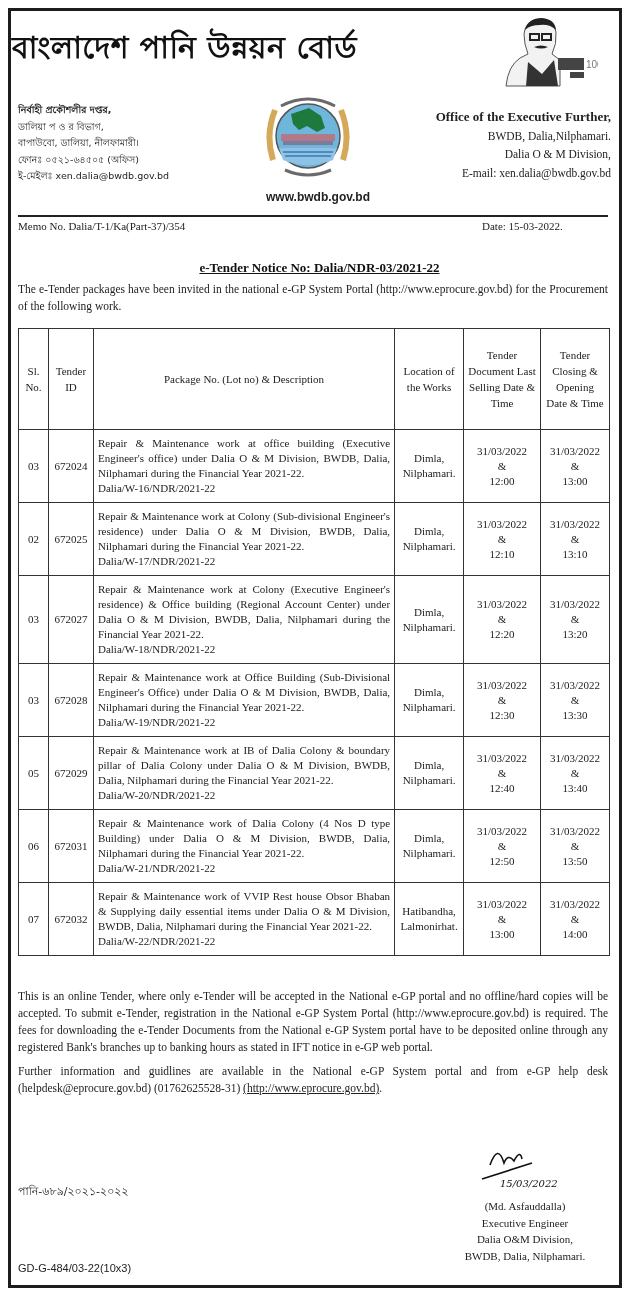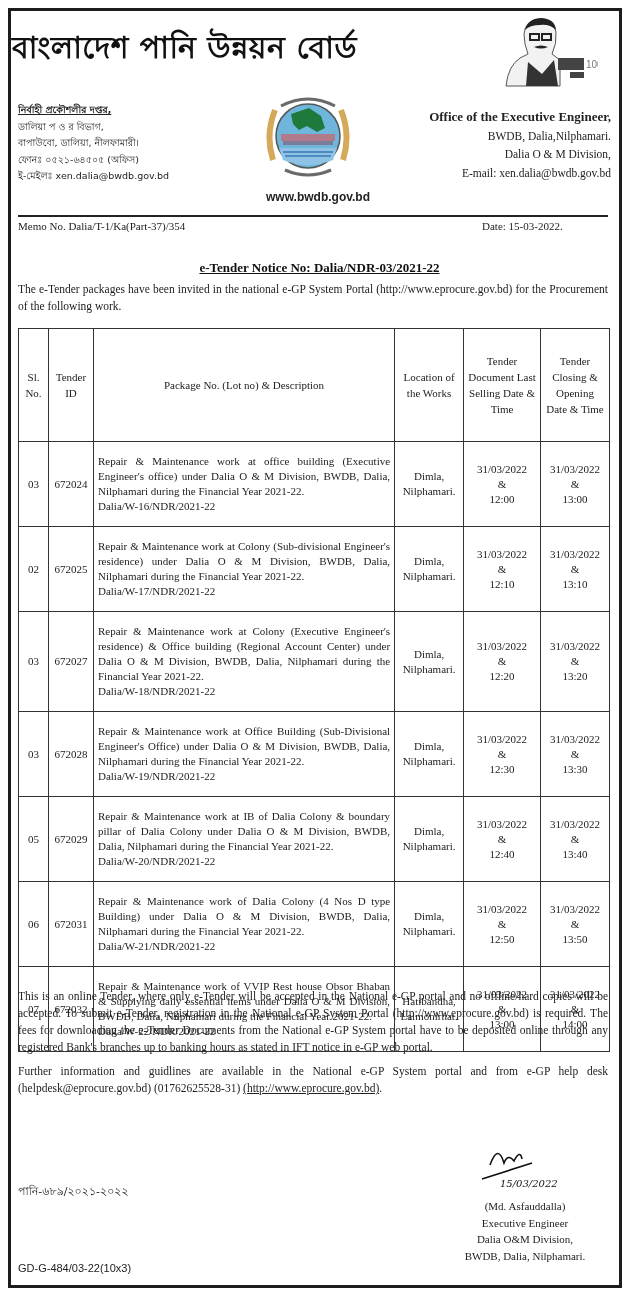--- a/index.html
+++ b/index.html
@@ -4,34 +4,34 @@
 <style>
   html, body { margin:0; padding:0; background:#ffffff; }
   body { width:639px; height:1309px; position:relative; overflow:hidden;
          font-family:"Liberation Serif", serif; color:#1a1a1a; }
   .frame { position:absolute; left:8px; top:8px; width:614px; height:1280px;
            border:3px solid #1c1c1c; box-sizing:border-box; background:#fff; }
   .bn-title { position:absolute; left:12px; top:24px; width:560px; text-align:left;
               font-family:"DejaVu Sans", sans-serif; font-size:30px; font-weight:bold; letter-spacing:0.5px; color:#111; }
   .portrait { position:absolute; left:498px; top:14px; width:100px; height:74px; }
   .left-block { position:absolute; left:18px; top:102px; font-family:"DejaVu Sans", sans-serif; font-size:9.5px; line-height:16.5px; color:#222; }
-  .left-block .bold { font-weight:bold;text-decoration:underline; }
+  .left-block .bold { font-weight:bold; }
   .logo-wrap { position:absolute; left:253px; top:90px; width:110px; text-align:center; }
   .site { position:absolute; left:250px; top:190px; width:120px; text-align:right;
           font-family:"Liberation Sans", sans-serif; font-size:12px; font-weight:bold; color:#222; }
   .right-block { position:absolute; right:28px; top:108px; text-align:right; font-size:11.5px; line-height:18.5px; color:#222; }
   .right-block .head { font-weight:bold; font-size:13px; }
   .rule { position:absolute; left:18px; width:590px; top:215px; border-top:2px solid #222; }
   .memo { position:absolute; left:18px; top:220px; font-size:11px; color:#222; }
   .date { position:absolute; left:482px; top:220px; font-size:11px; color:#222; }
   .notice-title { position:absolute; left:0; width:639px; top:260px; text-align:center; font-weight:bold;
                   font-size:13px; text-decoration:underline; color:#111; }
   .intro { position:absolute; left:18px; width:590px; top:281px; font-size:11.5px; line-height:17px; text-align:justify; color:#222; }
   table.tender { position:absolute; left:18px; top:328px; width:592px; border-collapse:collapse; font-size:11px; color:#222; }
-  table.tender th, table.tender td { border:1px solid #333; padding:12px 4px; vertical-align:middle; }
+  table.tender th, table.tender td { border:1px solid #333; padding:6px 4px; vertical-align:middle; }
   table.tender th { font-weight:normal; text-align:center; line-height:16px; height:88px; }
   table.tender td { line-height:15px; }
   td.c { text-align:center; }
   td.desc { text-align:justify; }
   .footer-text { position:absolute; left:18px; width:590px; top:988px; font-size:11.5px; line-height:17px; text-align:justify; color:#222; }
   .footer-text p { margin:0 0 7px 0; }
   .footer-text .link { text-decoration:underline; }
   .ref-bn { position:absolute; left:18px; top:1183px; font-family:"DejaVu Sans", sans-serif; font-size:11px; color:#222; }
   .gd { position:absolute; left:18px; top:1262px; font-family:"Liberation Sans", sans-serif; font-size:11px; color:#222; }
   .signature { position:absolute; left:470px; top:1135px; width:110px; height:60px; }
@@ -74,21 +74,21 @@
     <rect x="20" y="51" width="50" height="4" fill="#7b7b9a"></rect>
     <path d="M16 58 L74 58 L70 70 Q45 80 20 70 Z" fill="#8fc3e5"></path>
     <path d="M20 62 L70 62 M22 66 L68 66" stroke="#3a7ab8" stroke-width="1.5"></path>
     <path d="M18 16 Q45 2 72 16" fill="none" stroke="#6a6a6a" stroke-width="3"></path>
     <path d="M22 80 Q45 90 68 80" fill="none" stroke="#6a6a6a" stroke-width="3"></path>
   </svg>
 </div>
 <div class="site">www.bwdb.gov.bd</div>
 
 <div class="right-block">
-  <div class="head">Office of the Executive Engineer,</div>
+  <div class="head">Office of the Executive Further,</div>
   <div>BWDB, Dalia,Nilphamari.</div>
   <div>Dalia O &amp; M Division,</div>
   <div>E-mail: xen.dalia@bwdb.gov.bd</div>
 </div>
 
 <div class="rule"></div>
 <div class="memo">Memo No. Dalia/T-1/Ka(Part-37)/354</div>
 <div class="date">Date: 15-03-2022.</div>
 
 <div class="notice-title">e-Tender Notice No: Dalia/NDR-03/2021-22</div>

